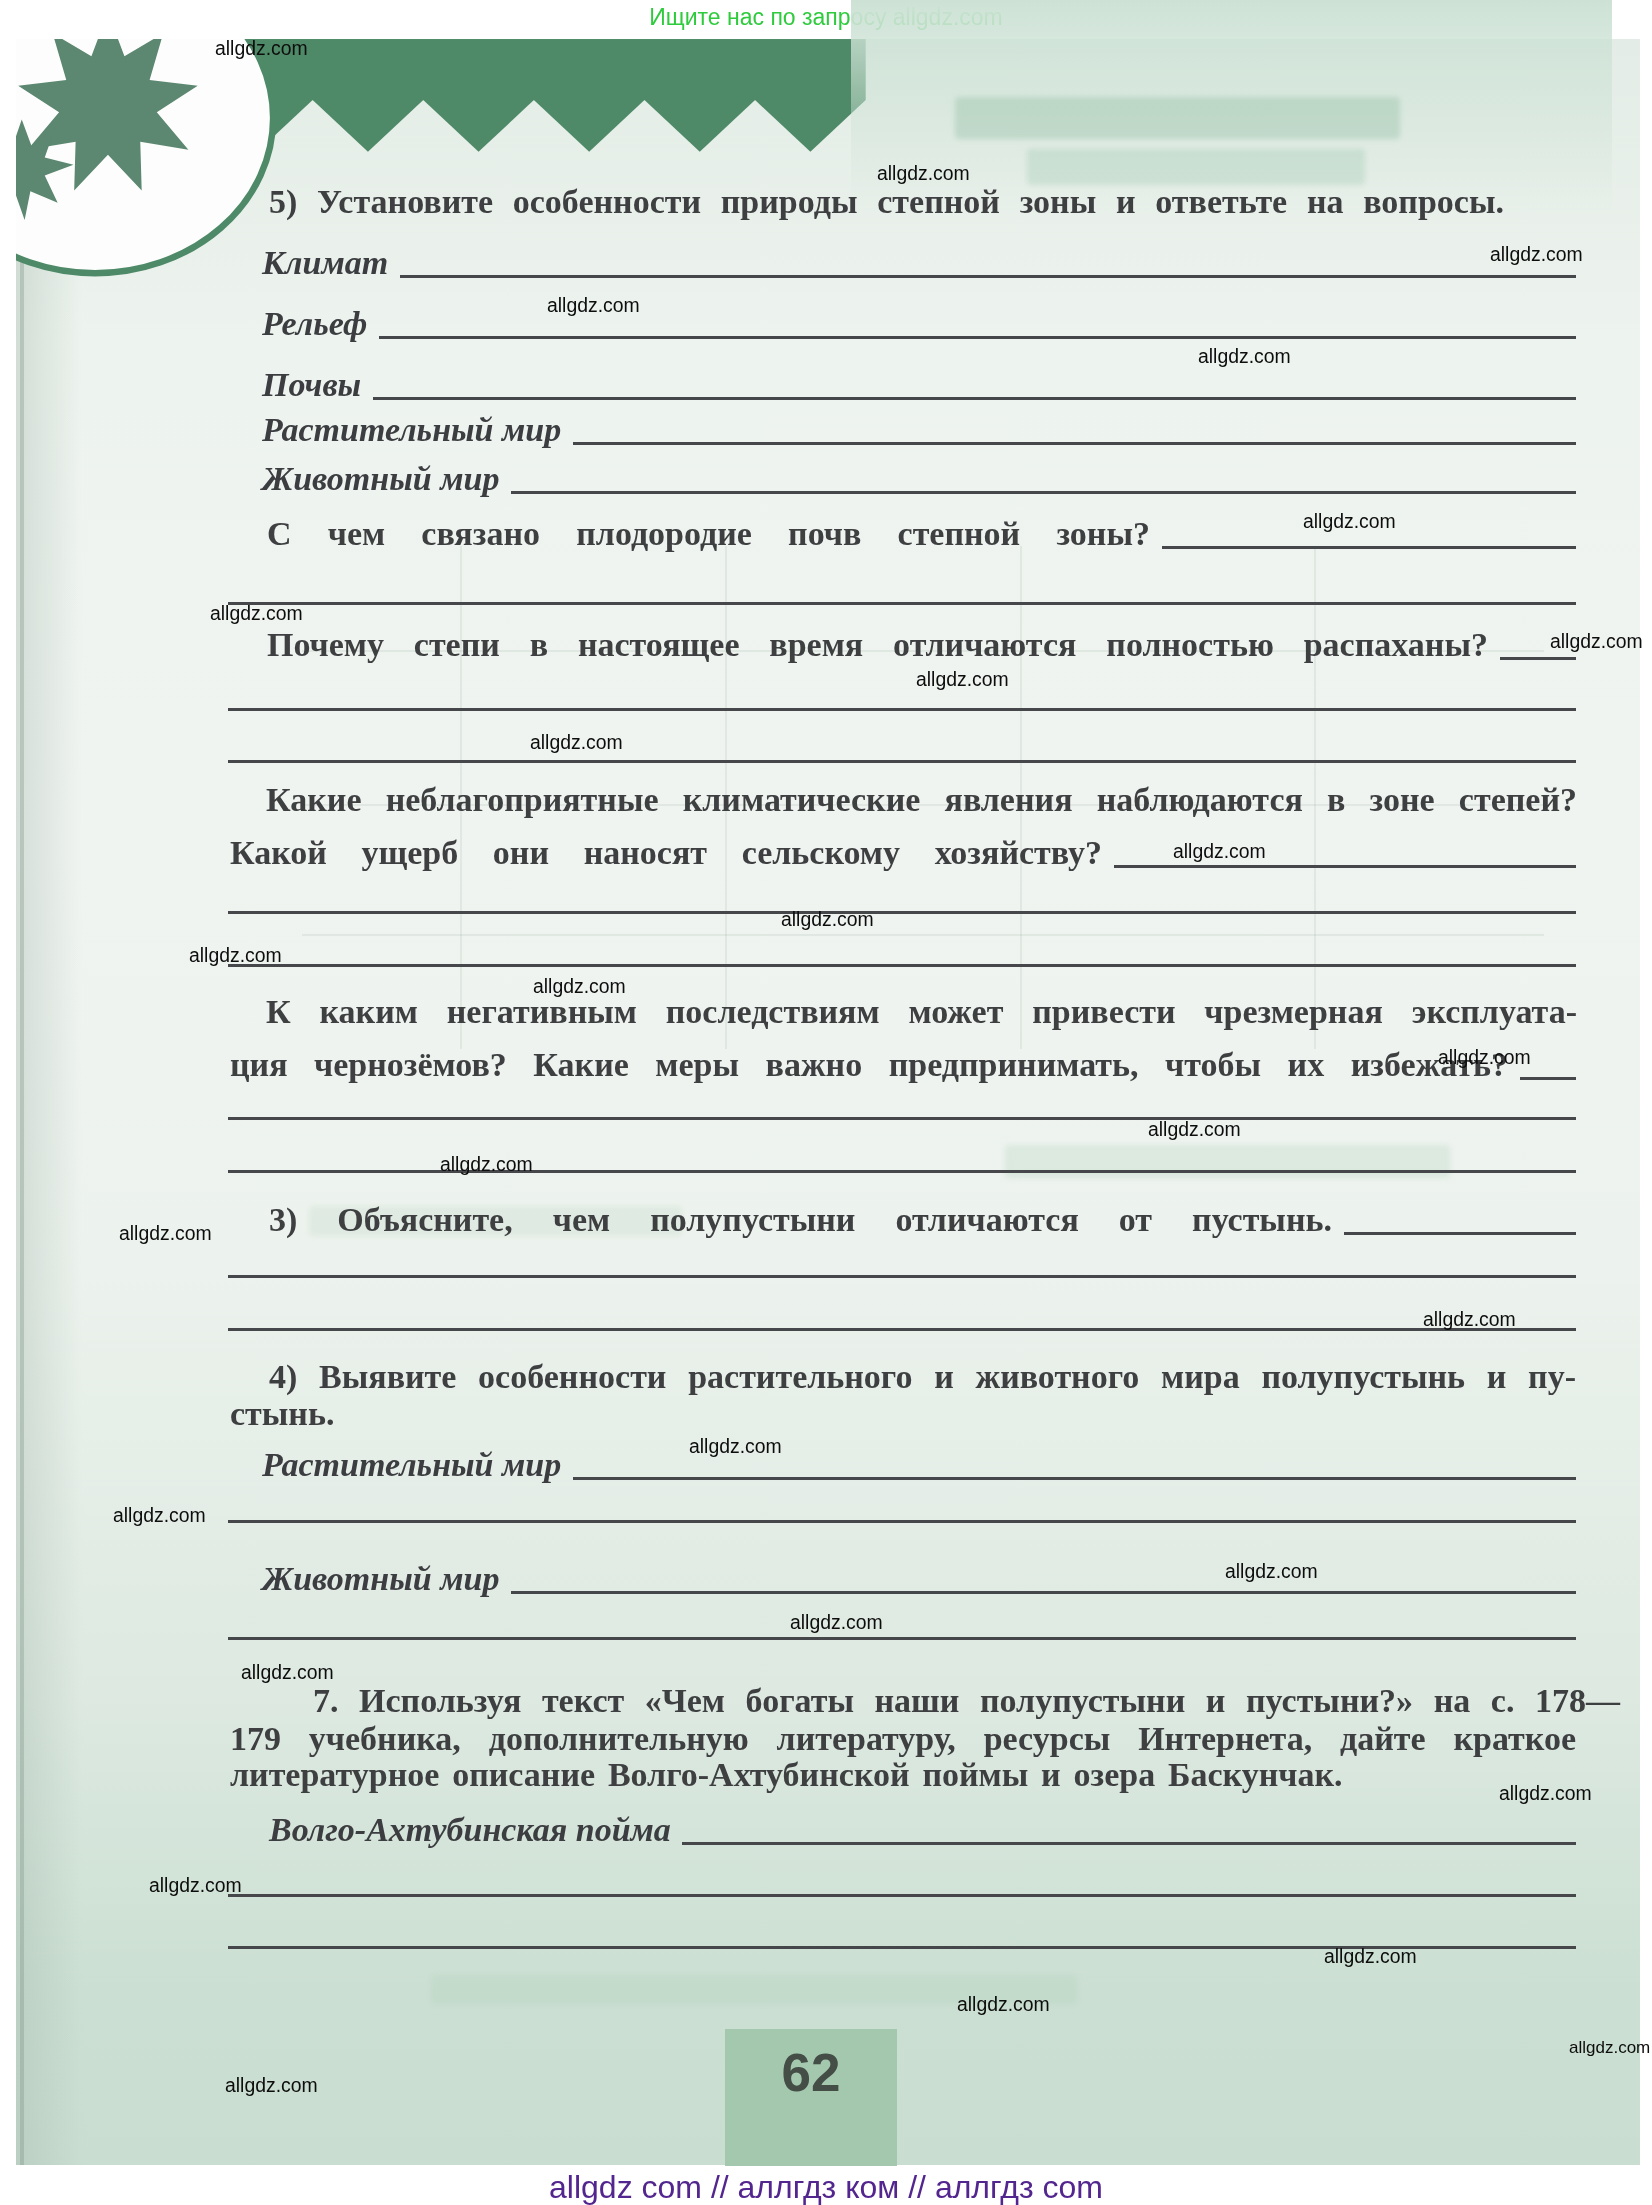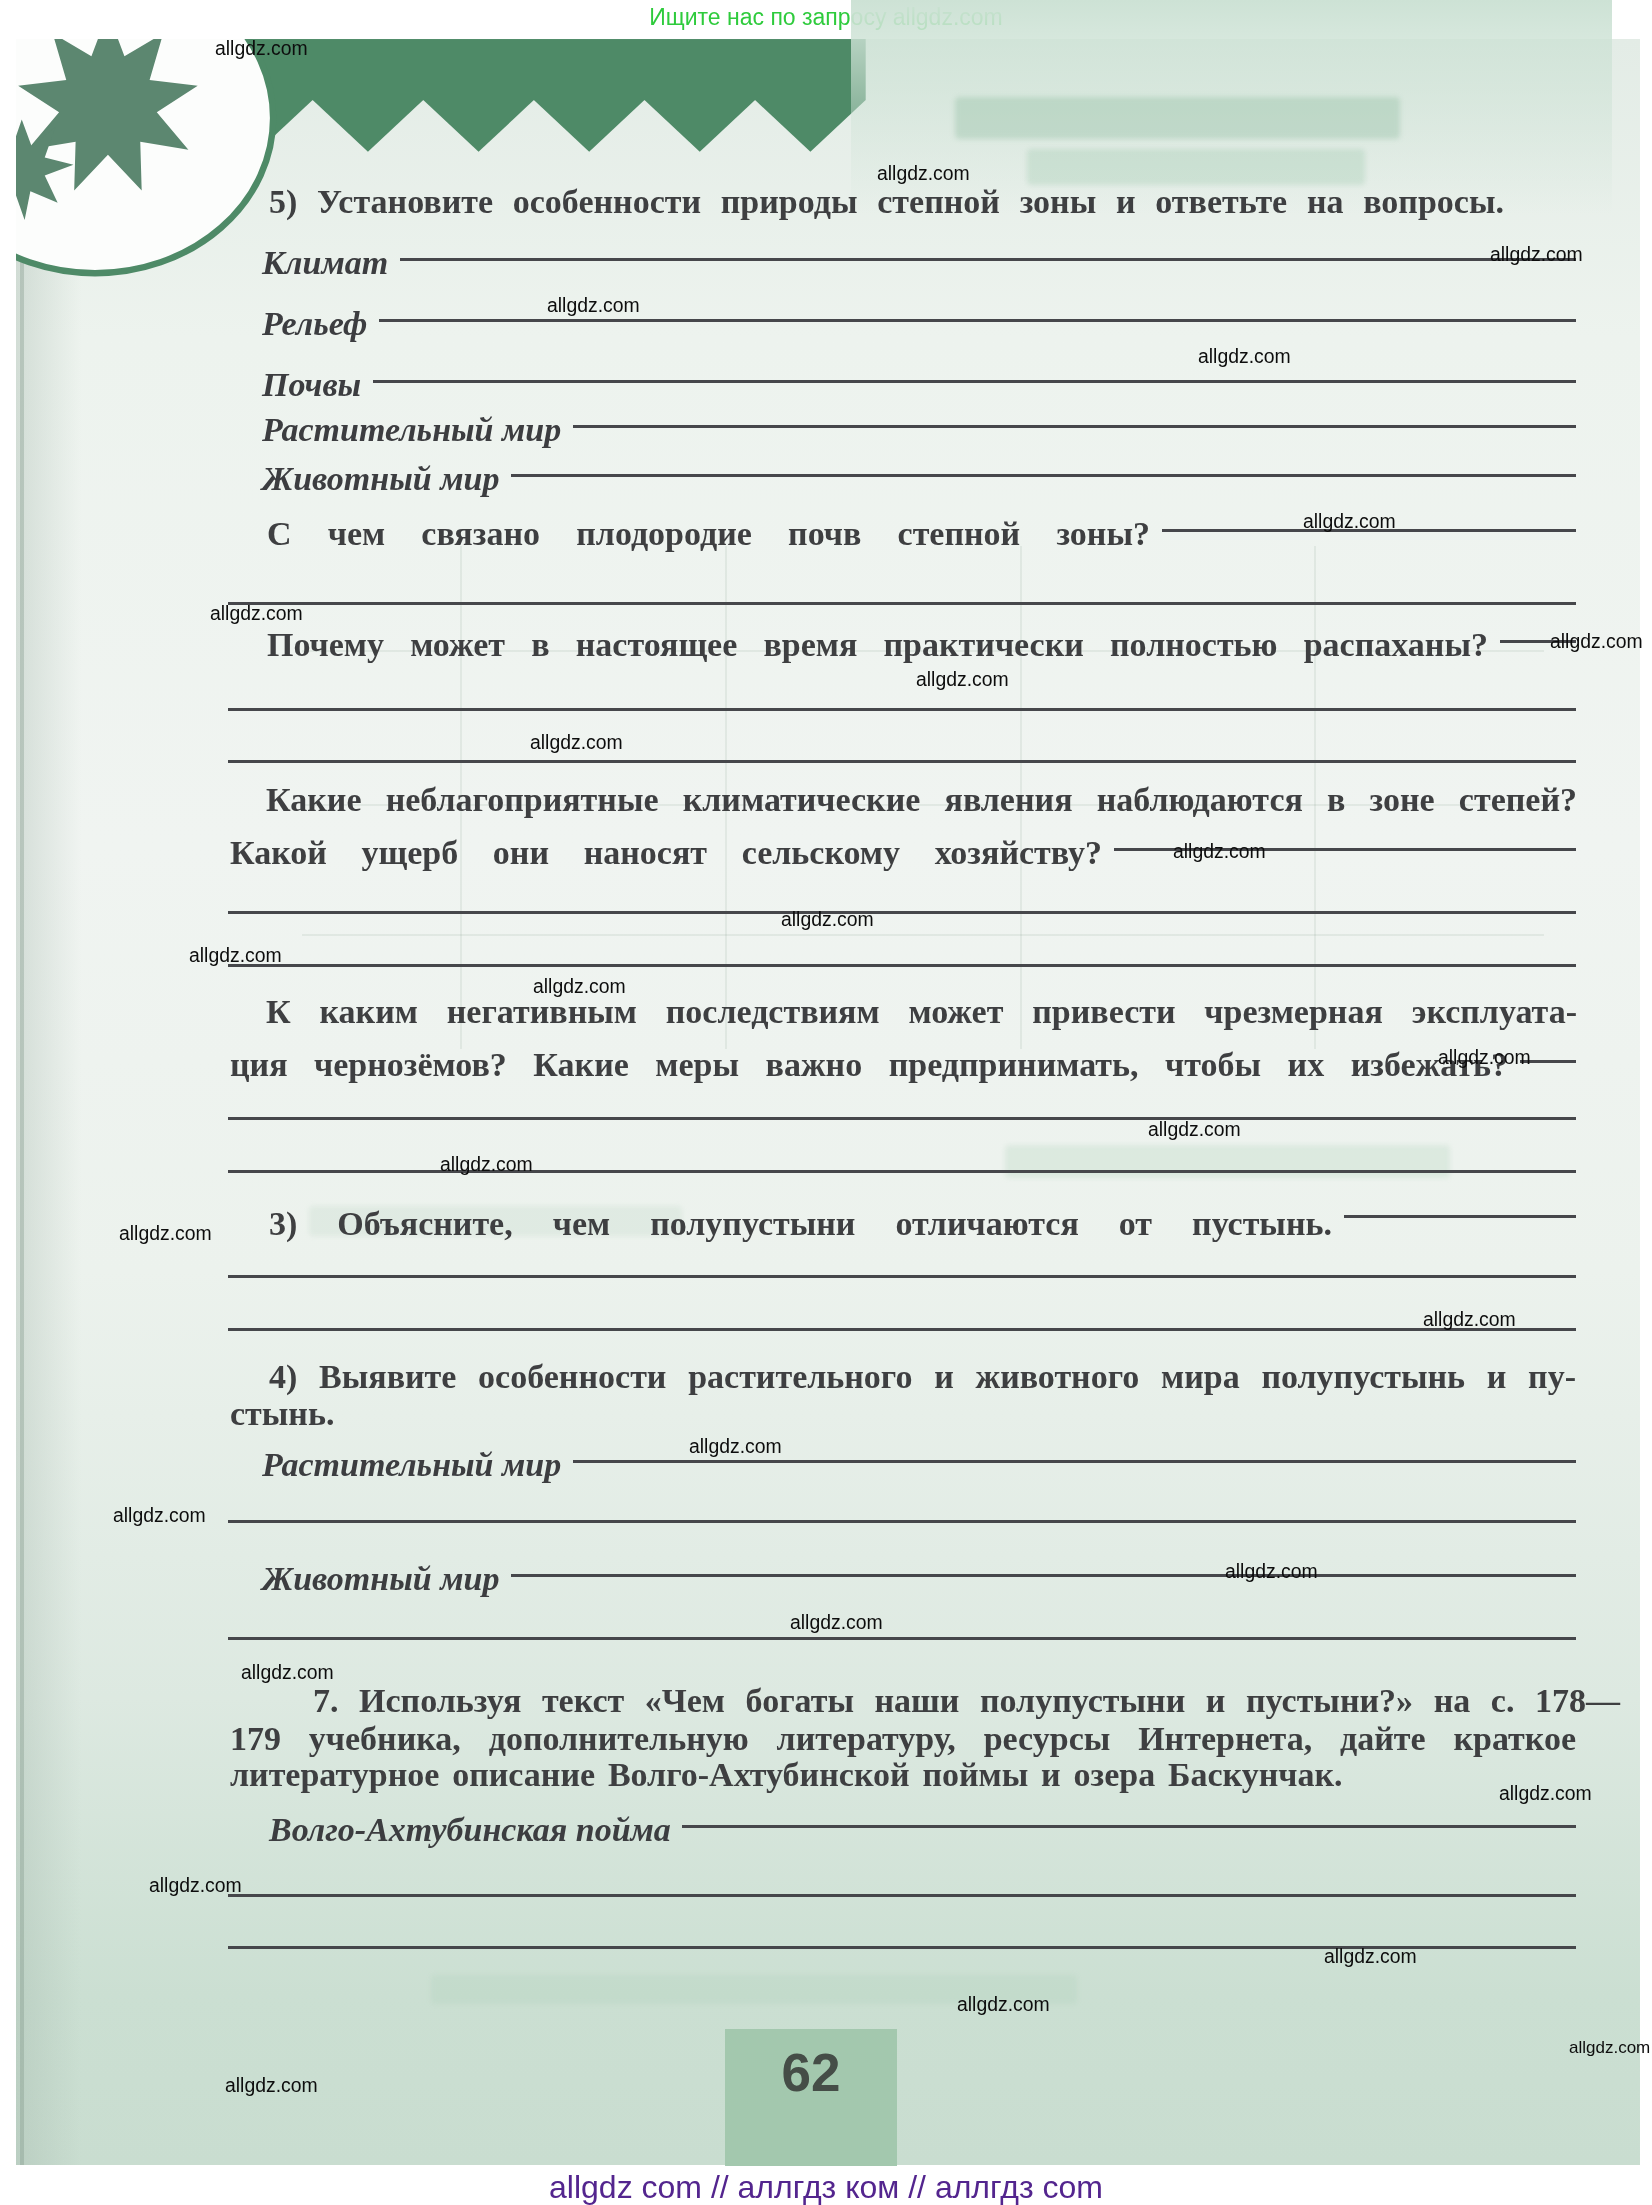--- a/index.html
+++ b/index.html
@@ -20,21 +20,21 @@
   .banner-svg{position:absolute;left:0;top:0;}
   .light-band{position:absolute;left:851px;top:0;width:761px;height:215px;
          background:linear-gradient(180deg,#cde2d5 0%,rgba(205,226,213,0.55) 45%,rgba(205,226,213,0) 100%);}
   
   .ghost{position:absolute;filter:blur(2.9px);border-radius:4.3px;}
   .gline{position:absolute;background:rgba(100,130,112,0.10);}
   
   .jline{position:absolute;font-size:34px;font-weight:600;color:#3e3f41;line-height:42px;
          text-align:justify;text-align-last:justify;white-space:normal;}
   .tline{position:absolute;font-size:34px;font-weight:600;color:#3e3f41;line-height:42px;word-spacing:4.3px;white-space:nowrap;}
-  .frow{position:absolute;display:flex;align-items:center;height:43px;}
+  .frow{position:absolute;display:flex;align-items:flex-end;height:43px;}
   .frow .lbl{font-style:italic;font-weight:700;font-size:34px;color:#3c3d40;line-height:42px;white-space:nowrap;}
   .frow .qt{display:inline-block;font-size:34px;font-weight:600;color:#3e3f41;line-height:42px;
             text-align:justify;text-align-last:justify;}
   .fill{flex:1;height:0;border-bottom:3.6px solid #46474b;margin:0 0 5.7px 11.5px;}
   .blank{position:absolute;height:0;border-bottom:3.6px solid #46474b;}
   
   .wm{position:absolute;font-family:"Liberation Sans",sans-serif;font-size:19.4px;font-weight:500;color:#0d0d0d;white-space:nowrap;}
   
   .pagebox{position:absolute;left:725px;top:2029px;width:172px;height:137px;background:#a3c8ae;}
   .pagenum{position:absolute;left:0;right:0;top:13px;text-align:center;
@@ -114,21 +114,21 @@
     <div class="fill"></div>
   </div>
 
   <div class="frow" style="left:267px;top:512px;right:76px;">
     <span class="qt" style="width:883px;">С чем связано плодородие почв степной зоны?</span>
     <div class="fill"></div>
   </div>
   <div class="blank" style="left:228px;top:602px;right:76px;"></div>
 
   <div class="frow" style="left:267px;top:623px;right:76px;">
-    <span class="qt" style="width:1221px;">Почему может в настоящее время практически полностью распаханы?</span>
+    <span class="qt" style="width:1221px;">Почему степи в настоящее время отличаются полностью распаханы?</span>
     <div class="fill"></div>
   </div>
   <div class="blank" style="left:228px;top:708px;right:76px;"></div>
   <div class="blank" style="left:228px;top:760px;right:76px;"></div>
 
   <div class="jline" style="left:266px;top:779px;width:1311px;">Какие неблагоприятные климатические явления наблюдаются в зоне степей?</div>
   <div class="frow" style="left:230px;top:831px;right:76px;">
     <span class="qt" style="width:872px;">Какой ущерб они наносят сельскому хозяйству?</span>
     <div class="fill"></div>
   </div>

